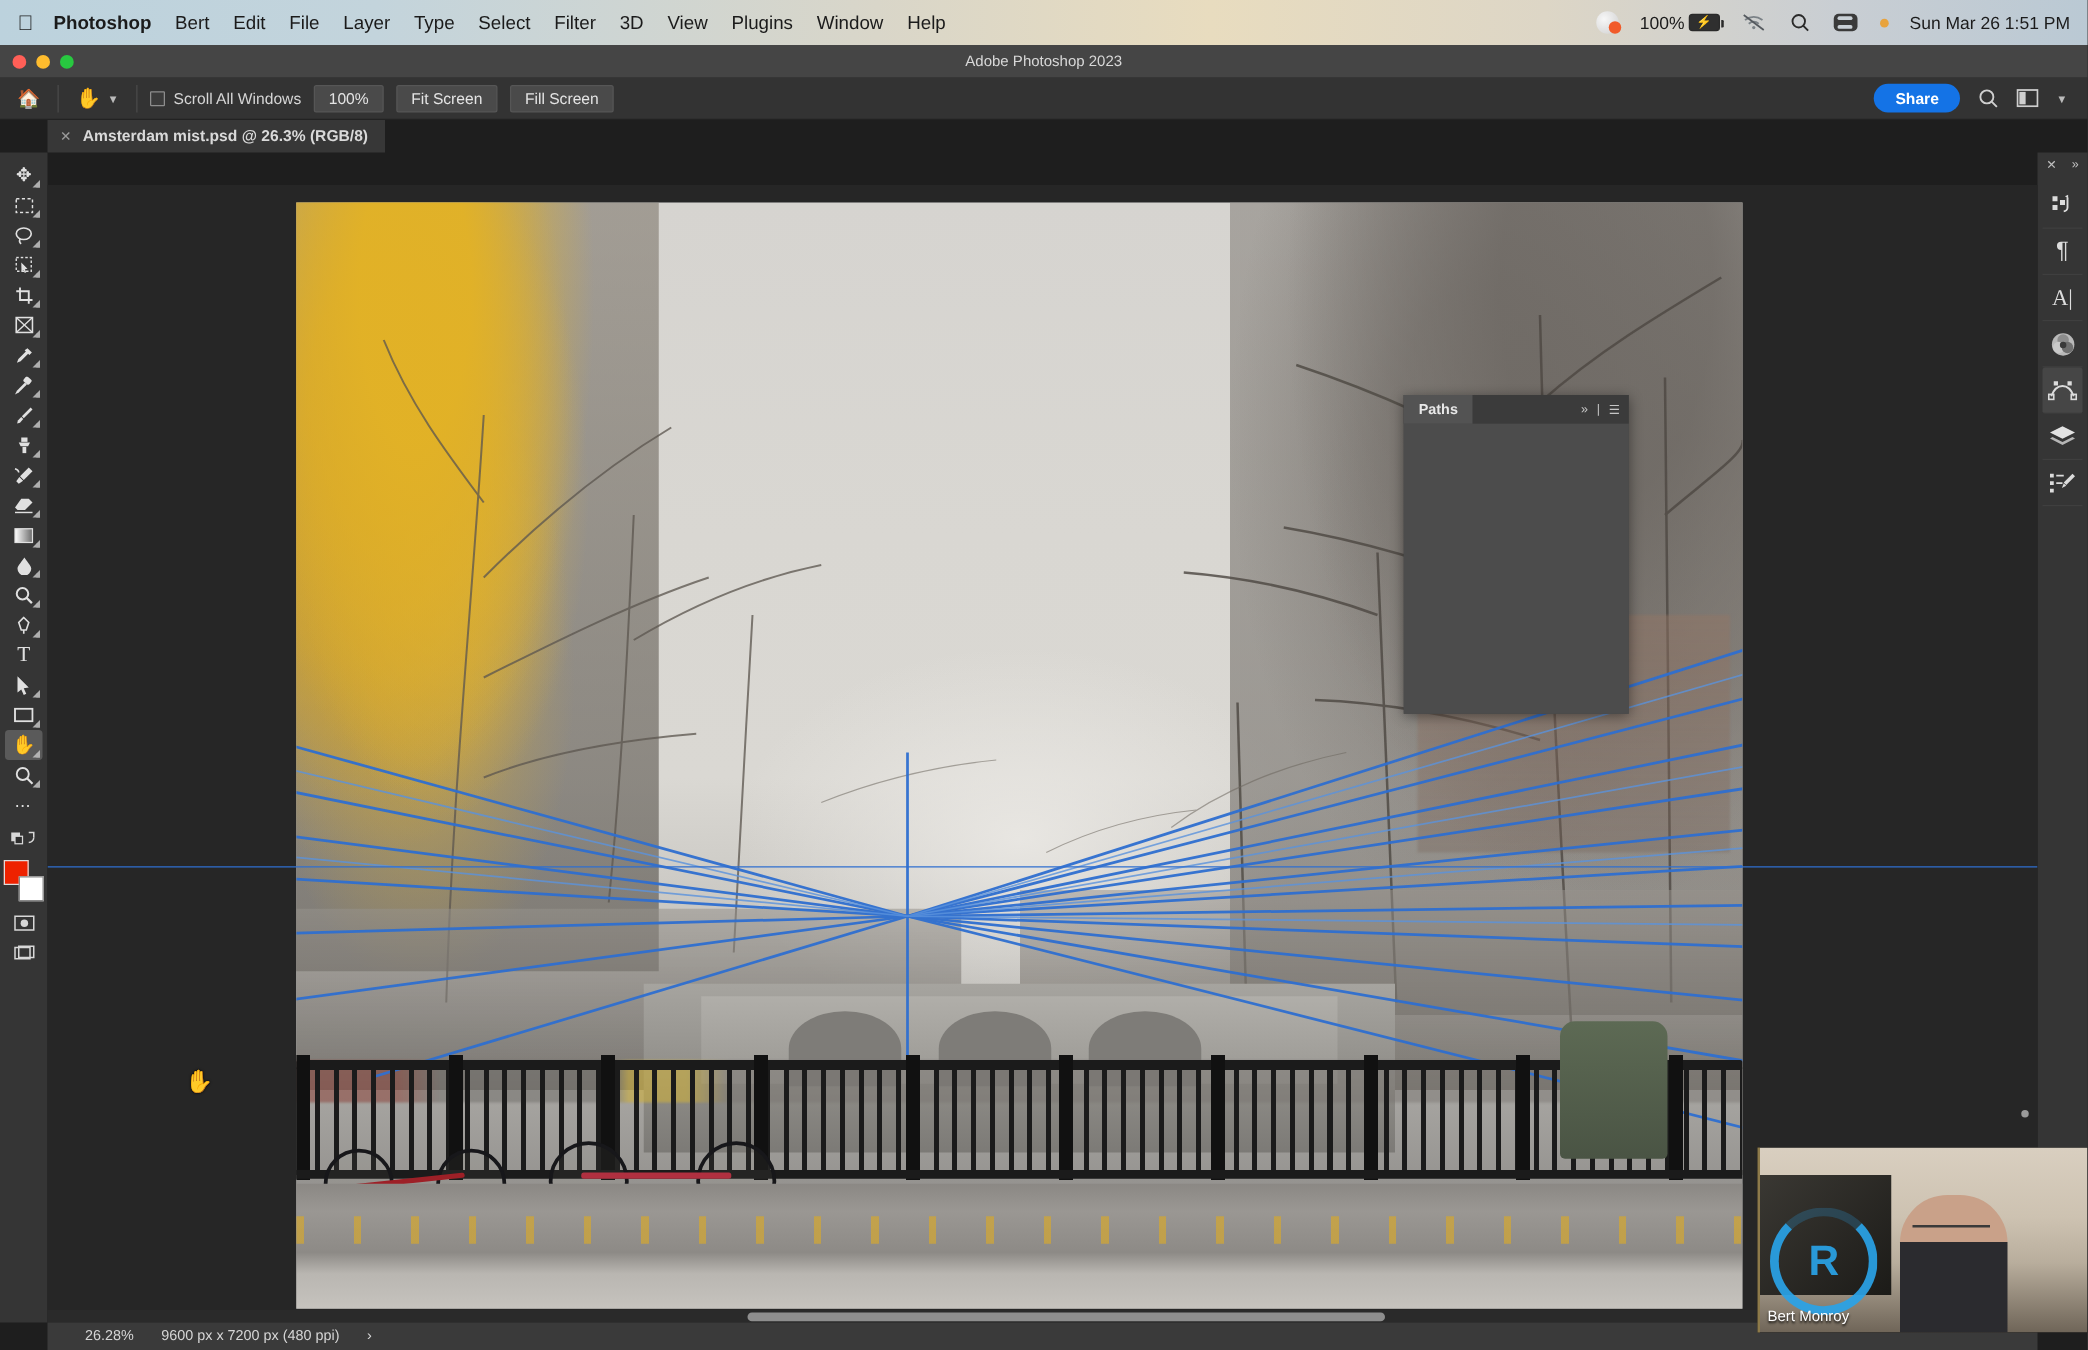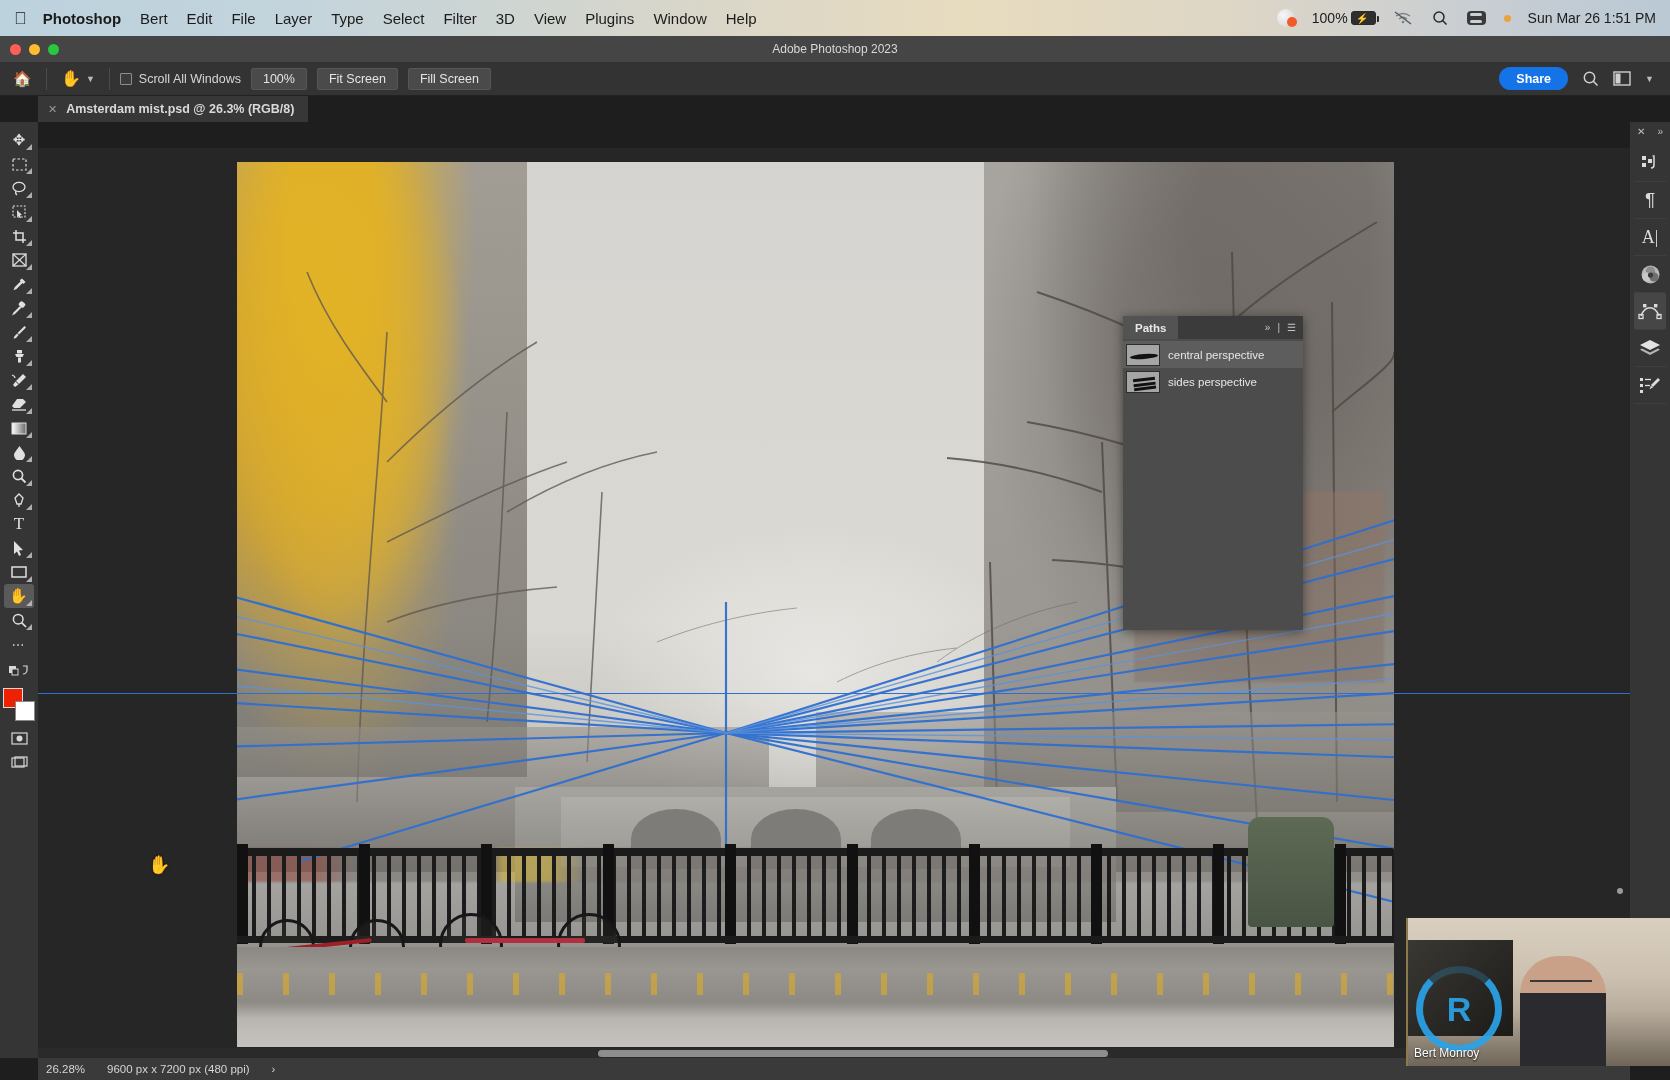--- a/index.html
+++ b/index.html
@@ -172,21 +172,21 @@
     position:relative; overflow:hidden; }
   .pp-thumb.t1:after { content:""; position:absolute; left:3px; top:9px; width:28px; height:5px;
     background:#111; transform:rotate(-4deg); border-radius:50%; }
   .pp-thumb.t2:after { content:""; position:absolute; left:6px; top:6px; width:22px; height:3px;
     background:#111; box-shadow:0 5px 0 #111, 0 9px 0 #111; transform:rotate(-7deg); }
   .pp-name { font-size:11.5px; color:#e6e6e6; }
   .pp-fill { height:232px; background:#4c4c4c; }
 
   
   .statusbar { position:absolute; left:38px; right:40px; bottom:0; height:22px; background:#3a3a3a;
-    display:flex; align-items:center; gap:22px; padding-left:8px; font-size:11.5px; color:#d5d5d5; }
+    display:flex; align-items:center; gap:22px; padding-left:30px; font-size:11.5px; color:#d5d5d5; }
   .hscroll-track { position:absolute; left:38px; right:40px; bottom:22px; height:10px; background:#2a2a2a; }
   .hscroll-thumb { position:absolute; left:560px; width:510px; top:2px; height:7px; background:#8e8e8e; border-radius:4px; }
 
   
   .webcam { position:absolute; right:0px; bottom:14px; width:264px; height:148px; background:#141414;
     border-left:2px solid #8d7a4a; overflow:hidden; }
   .wc-room { position:absolute; inset:0;
     background:linear-gradient(180deg,#d9cfc0 0%,#cdc2b1 38%,#b9ae9d 62%,#6f6558 100%); }
   .wc-dark { position:absolute; left:0; top:22px; width:105px; height:96px;
     background:linear-gradient(135deg,#3a3833,#1c1b18); }
@@ -619,30 +619,20 @@
 
     <div class="pathspanel">
       <div class="pp-tabs">
         <span class="pp-tab">Paths</span>
         <span class="pp-tools">
           <span>»</span>
           <span>|</span>
           <span>☰</span>
         </span>
       </div>
-      <div class="pp-body">
-        <div class="pp-row sel">
-          <span class="pp-thumb t1"></span>
-          <span class="pp-name">central perspective</span>
-        </div>
-        <div class="pp-row">
-          <span class="pp-thumb t2"></span>
-          <span class="pp-name">sides perspective</span>
-        </div>
-      </div>
       <div class="pp-fill"></div>
     </div>
   </div>
 
   <div class="hscroll-track">
     <span class="hscroll-thumb"></span>
   </div>
 
   <div class="statusbar">
     <span>26.28%</span>

